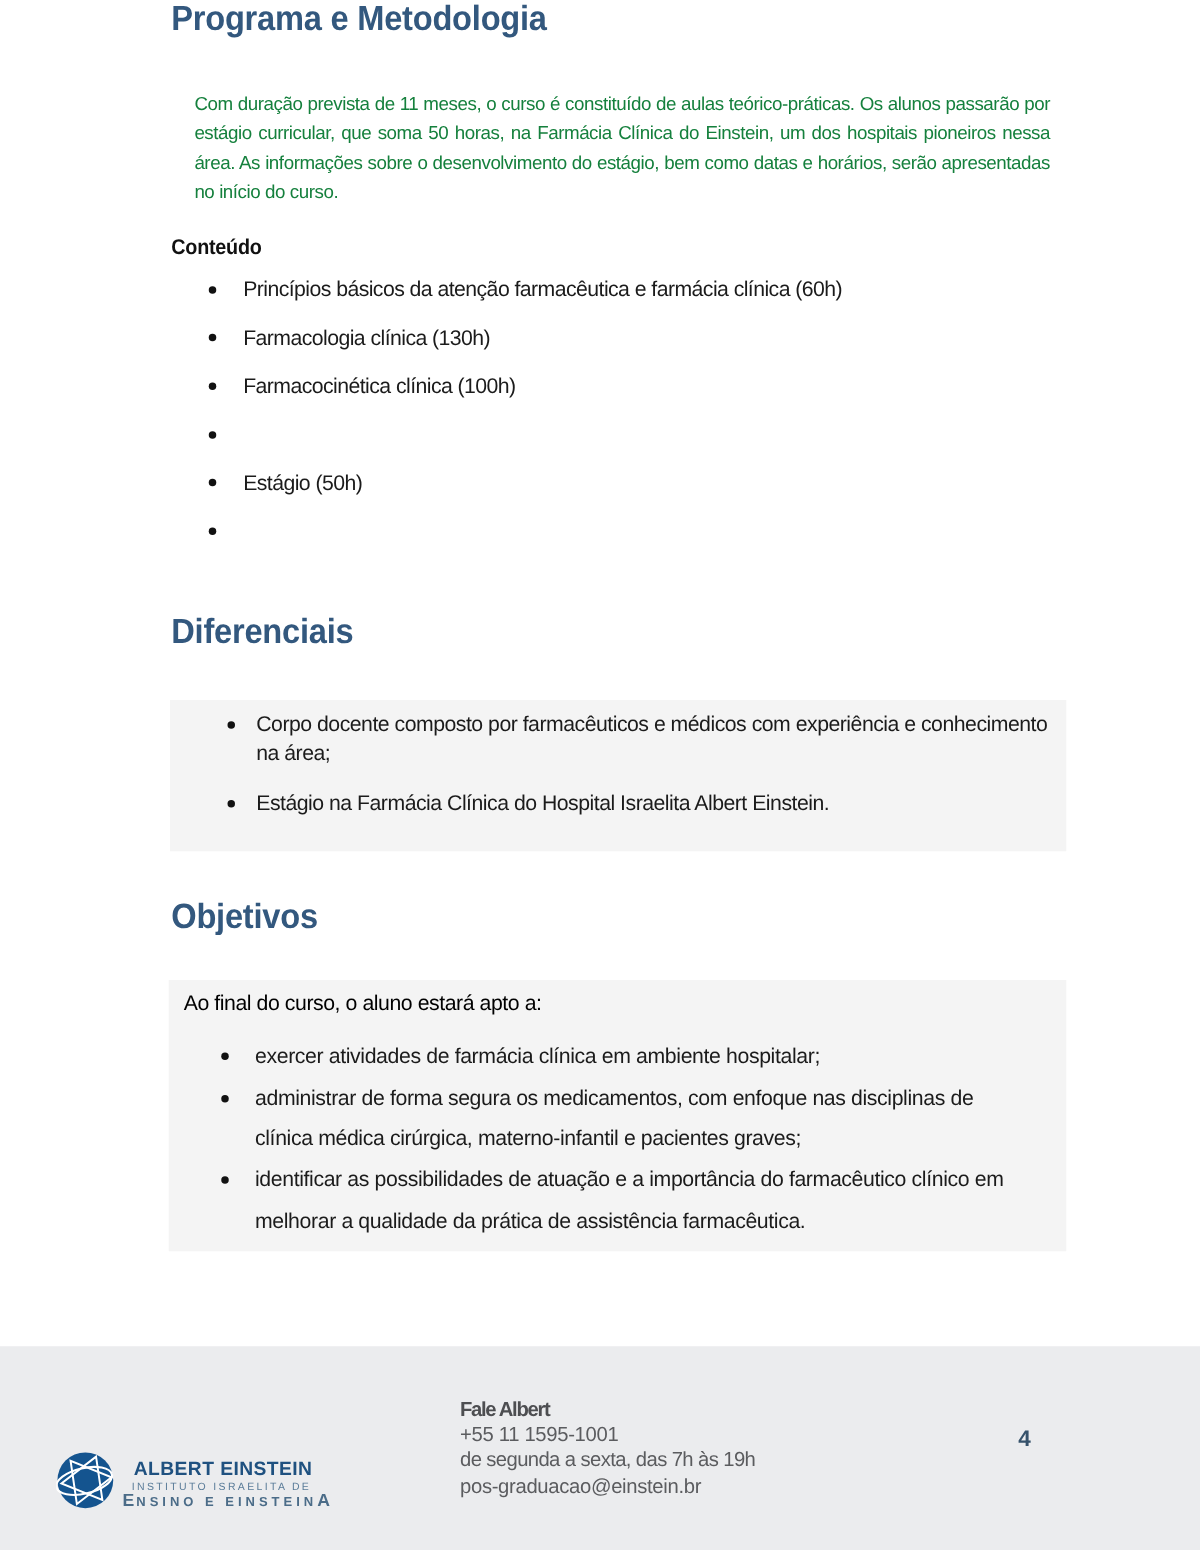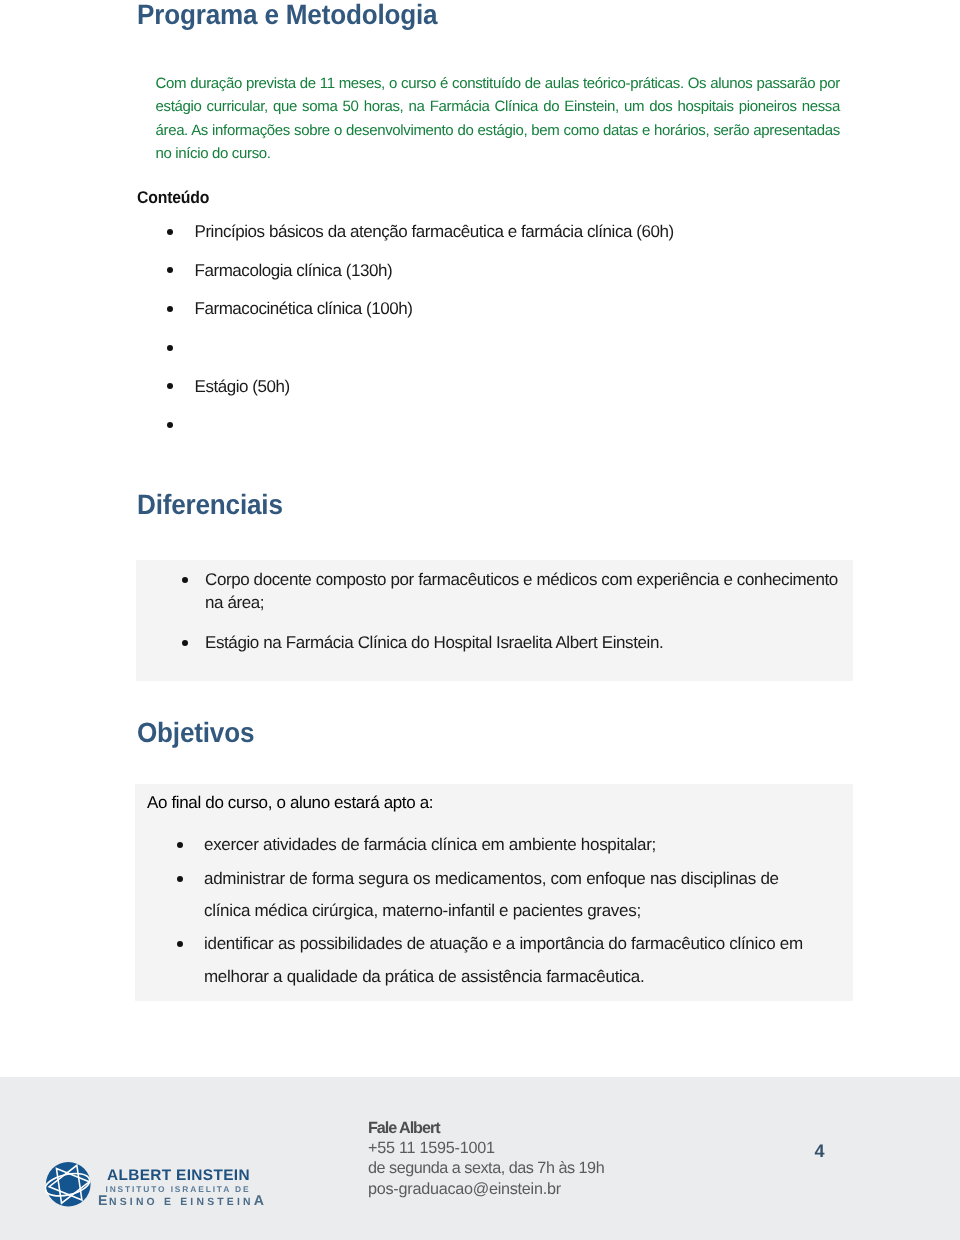--- a/index.html
+++ b/index.html
@@ -56,21 +56,21 @@
   
   .logo{position:absolute;left:45.3px;top:1161px;width:230px;height:50px;}
   .logo-mark{position:absolute;left:0;top:0;width:46.5px;height:46.5px;line-height:0;}
   .logo-l1{
     position:absolute;left:61.7px;top:6px;
     font-size:15.4px;font-weight:bold;color:#1f5180;
     letter-spacing:0.35px;white-space:nowrap;
   }
   .logo-l2{
     position:absolute;left:60.2px;top:23px;
-    font-size:8.4px;font-weight:bold;color:#5a7c99;
+    font-size:8.4px;font-weight:normal;color:#5a7c99;
     letter-spacing:1.88px;white-space:nowrap;
   }
   .logo-l3{
     position:absolute;left:52.7px;top:31px;
     font-weight:bold;color:#4b6c88;white-space:nowrap;
   }
   .logo-l3 .sc-first{font-size:14.1px;letter-spacing:1.6px;}
   .logo-l3 .sc-rest{font-size:10.4px;letter-spacing:3.2px;}
   .logo-l3 .sc-last{font-size:14.1px;letter-spacing:0;}
 </style>

